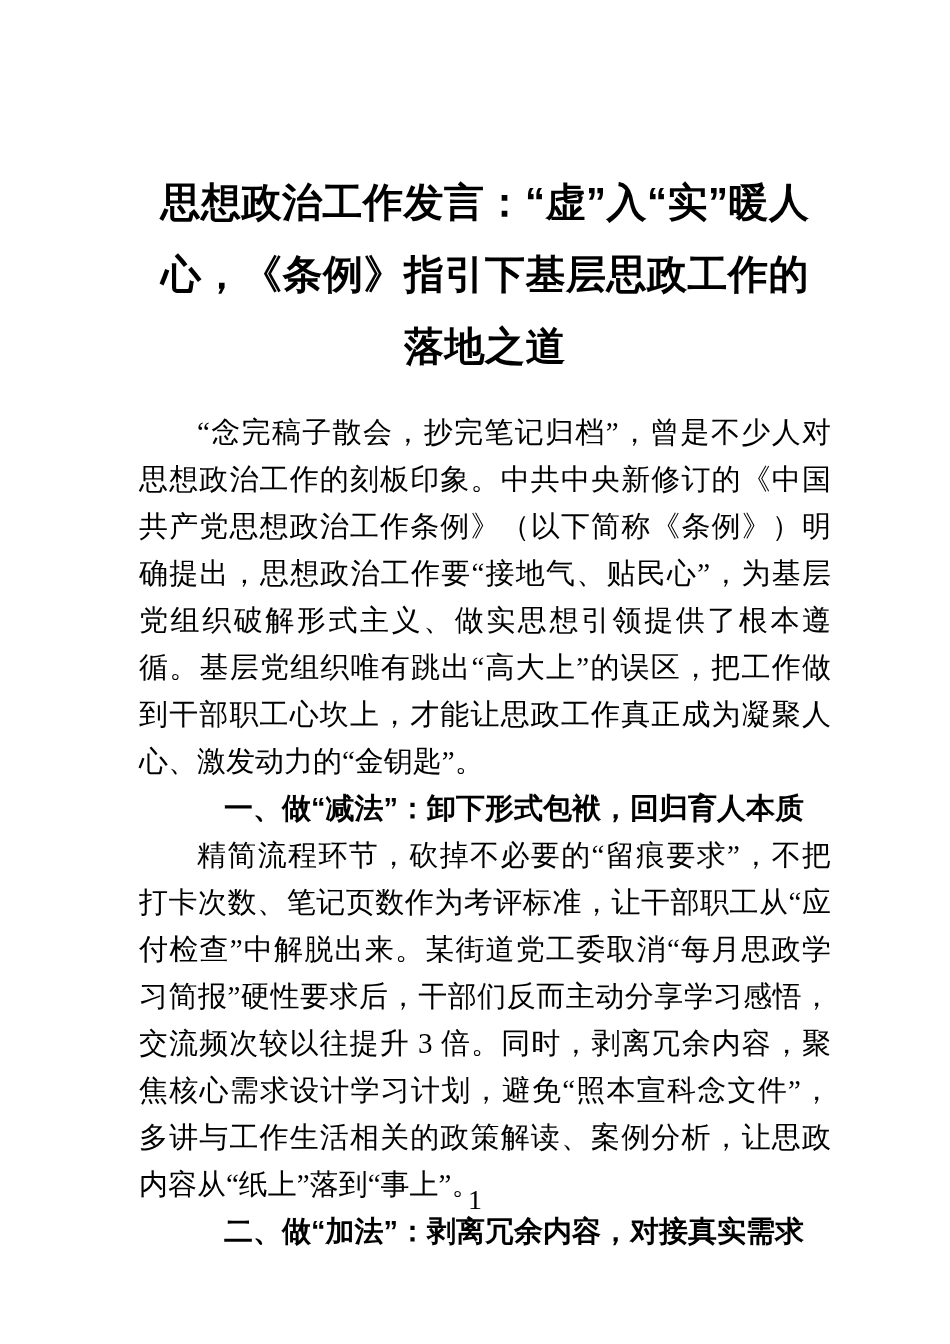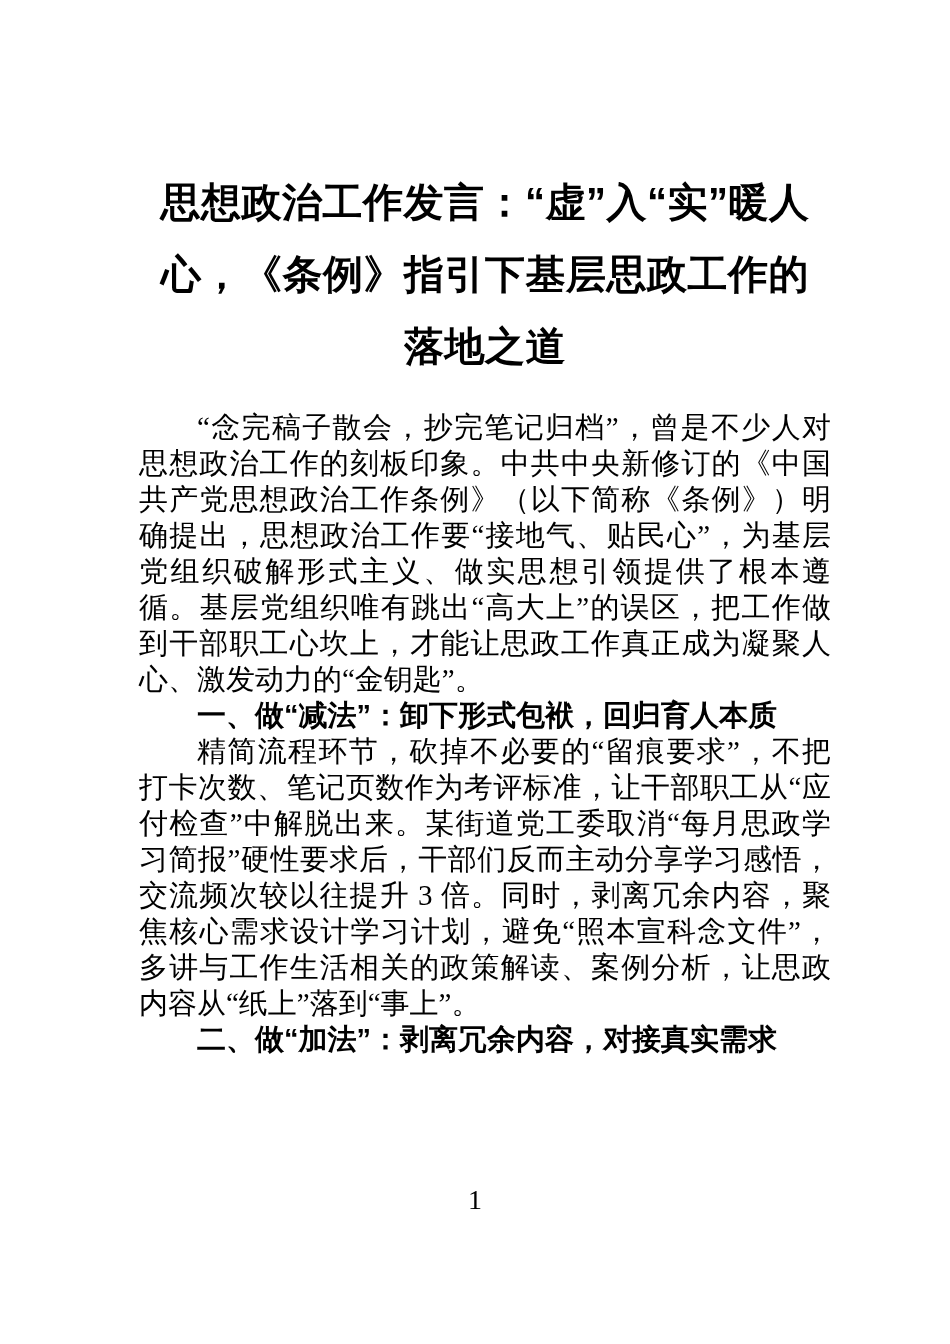--- a/index.html
+++ b/index.html
@@ -24,29 +24,29 @@
     font-weight: bold;
     font-size: 40px;
     line-height: 72px;
     text-align: center;
     letter-spacing: 0.5px;
   }
   .doc-body p {
     margin: 0;
     font-family: "Liberation Serif", "DejaVu Serif", serif;
     font-size: 29px;
-    line-height: 36px;
+    line-height: 47px;
     text-align: justify;
     text-indent: 2em;
     word-break: break-all;
   }
   .doc-body p.heading {
     font-family: "Liberation Sans", "DejaVu Sans", sans-serif;
     font-weight: bold;
-    text-align: left;
+    text-align: center;
   }
   .page-number {
     position: absolute;
     left: 0;
     right: 0;
     top: 1184px;
     text-align: center;
     font-family: "Liberation Serif", "DejaVu Serif", serif;
     font-size: 28px;
     color: #000000;

